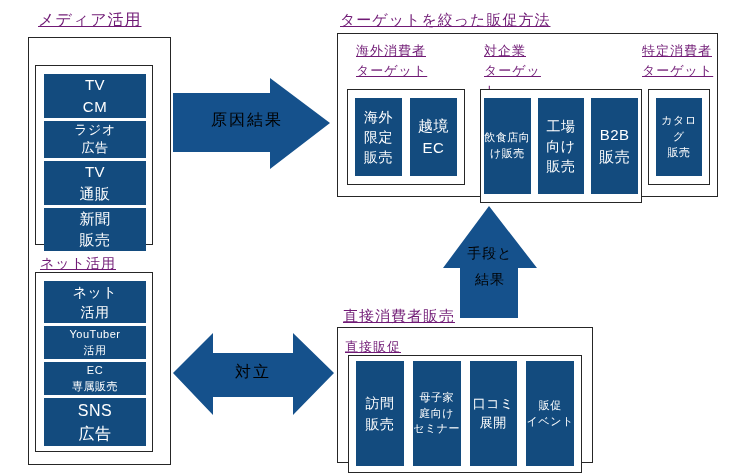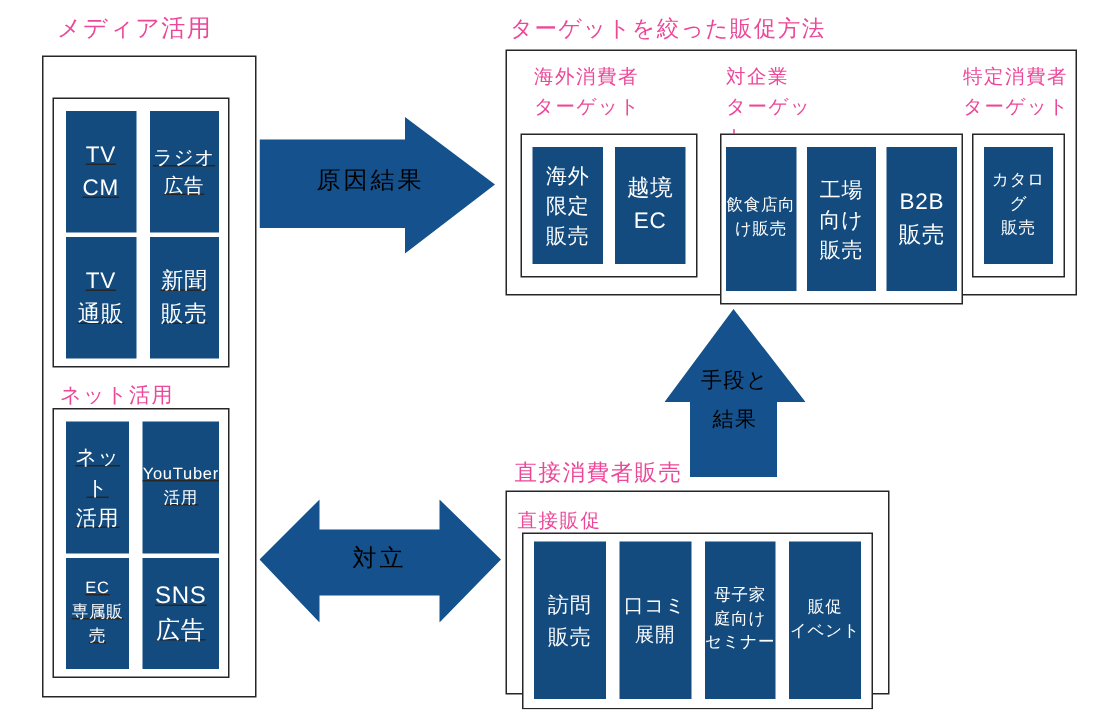--- a/index.html
+++ b/index.html
@@ -2,26 +2,26 @@
 <html><head>
 <meta charset="utf-8">
 <style>
   html,body{margin:0;padding:0;background:#ffffff;}
   #canvas{
     position:relative;width:735px;height:473px;background:#ffffff;overflow:hidden;
     font-family:"Liberation Sans","DejaVu Sans",sans-serif;color:#262626;
   }
   .abs{position:absolute;box-sizing:border-box;}
   .box{border:1.5px solid #262626;background:#ffffff;}
-  .lbl{color:#ec4899;white-space:pre-line;letter-spacing:1px;line-height:20px;}
+  .lbl{color:#701a75;white-space:pre-line;letter-spacing:1px;line-height:20px;text-decoration:underline;}
   .tile{
     background:#134B7E;color:#ffffff;display:flex;align-items:center;justify-content:center;
     text-align:center;white-space:pre-line;line-height:1.45;letter-spacing:0.5px;
   }
-  .grid2{display:grid;grid-template-columns:1fr 1fr;column-gap:9px;row-gap:3px;padding:8px 6px 5px 8px;text-decoration:underline;}
+  .grid2{display:grid;grid-template-columns:1fr;column-gap:9px;row-gap:3px;padding:8px 6px 5px 8px;}
   .frow{display:flex;}
   .arrow-label{color:#000000;text-align:center;white-space:pre-line;}
   .fs11{font-size:11px;}
   .fs13{font-size:13px;}
   .fs14{font-size:14px;}
   .fs15{font-size:15px;}
   .fs16{font-size:16px;}
   svg{display:block;}
 </style>
 </head>
@@ -94,25 +94,25 @@
 
   <div class="abs lbl fs15" style="left:343px;top:306px;">直接消費者販売</div>
 
   <div class="abs box" style="left:337px;top:327px;width:256px;height:136px;"></div>
 
   <div class="abs lbl fs13" style="left:345px;top:337px;">直接販促</div>
 
   <div class="abs box frow" style="left:348px;top:355px;width:234px;height:118px;gap:9px;padding:5px 7px 6px;">
     <div class="tile fs14" style="flex:1;">訪問
 販売</div>
-    <div class="tile fs13" style="flex:1;">口コミ
-展開</div>
     <div class="tile fs11" style="flex:1;">母子家
 庭向け
 セミナー</div>
+    <div class="tile fs13" style="flex:1;">口コミ
+展開</div>
     <div class="tile fs11" style="flex:1;">販促
 イベント</div>
   </div>
 
   <svg class="abs" style="left:173px;top:77px;" width="160" height="93" viewBox="0 0 160 93">
     <polygon points="0,16 97,16 97,1 157,46 97,92 97,75 0,75" fill="#15518C"></polygon>
   </svg>
   <div class="abs arrow-label fs16" style="left:197px;top:110px;width:100px;letter-spacing:2px;">原因結果</div>
 
   <svg class="abs" style="left:443px;top:206px;" width="94" height="112" viewBox="0 0 94 112">

